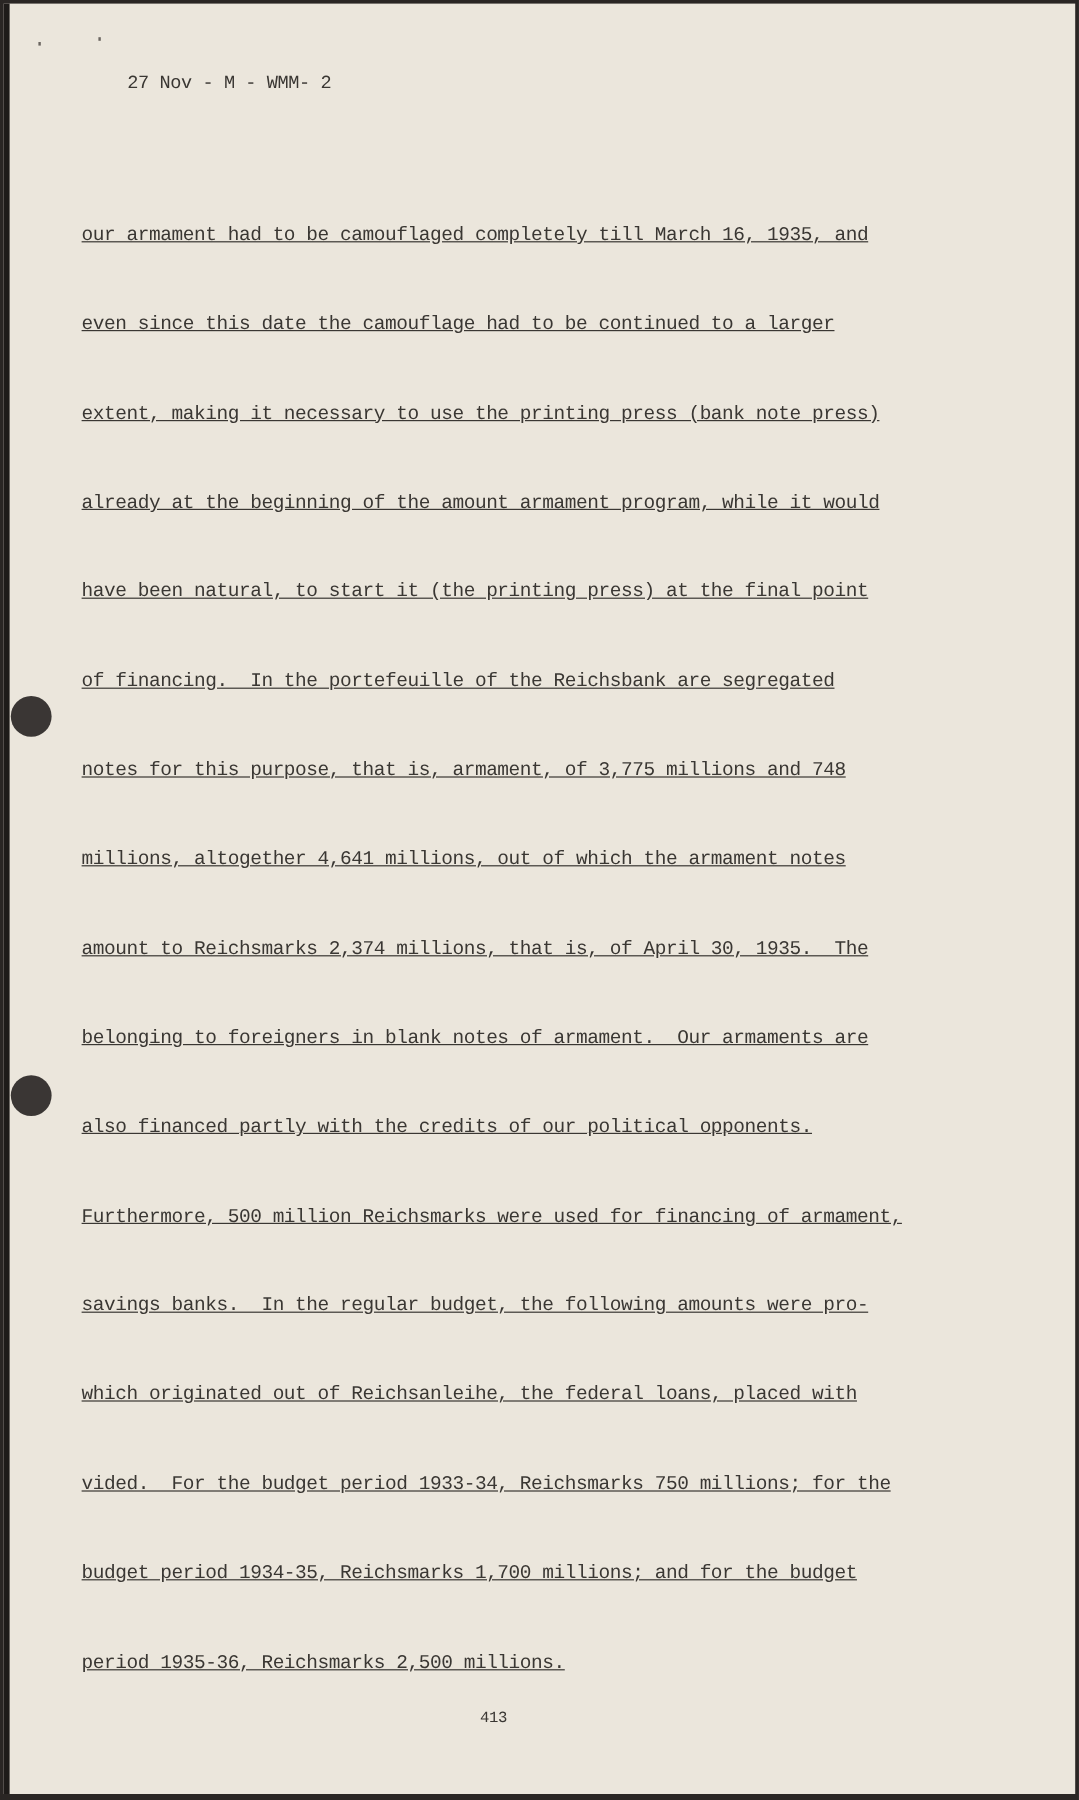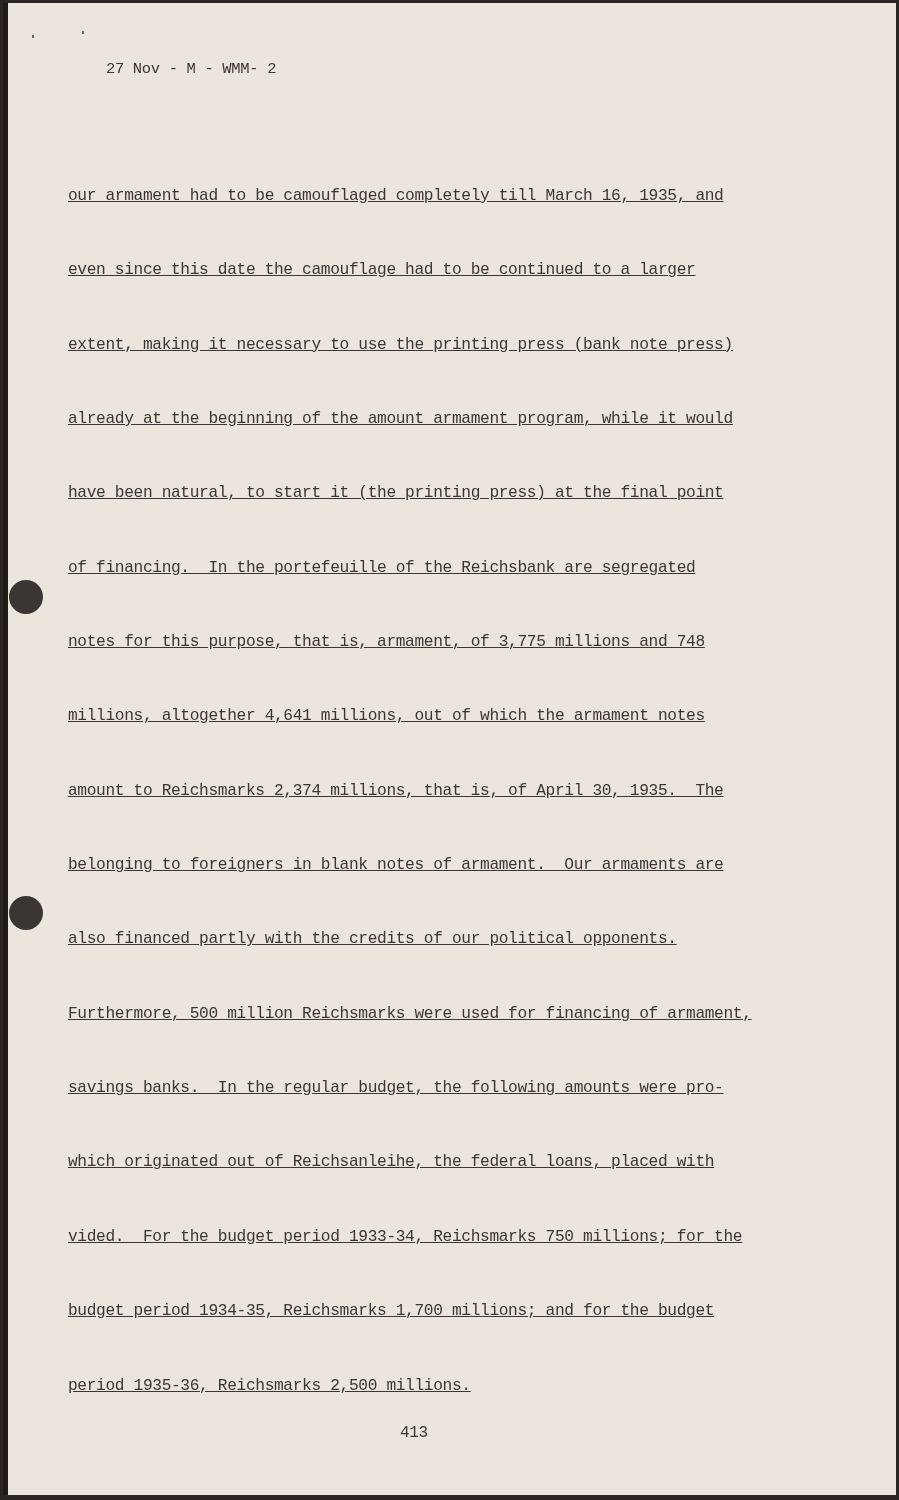--- a/index.html
+++ b/index.html
@@ -41,21 +41,21 @@
     }
     .line {
       height: 38.35px;
       line-height: 22px;
       text-decoration: underline;
     }
     .page-number {
       position: absolute;
       left: 392px;
       top: 1421px;
-      font-size: 16px;
+      font-size: 13px;
     }
     .punch-hole {
       position: absolute;
       width: 34px;
       height: 34px;
       border-radius: 50%;
       background: #3a3634;
     }
     .hole-1 { left: 1px; top: 577px; }
     .hole-2 { left: 1px; top: 893px; }

